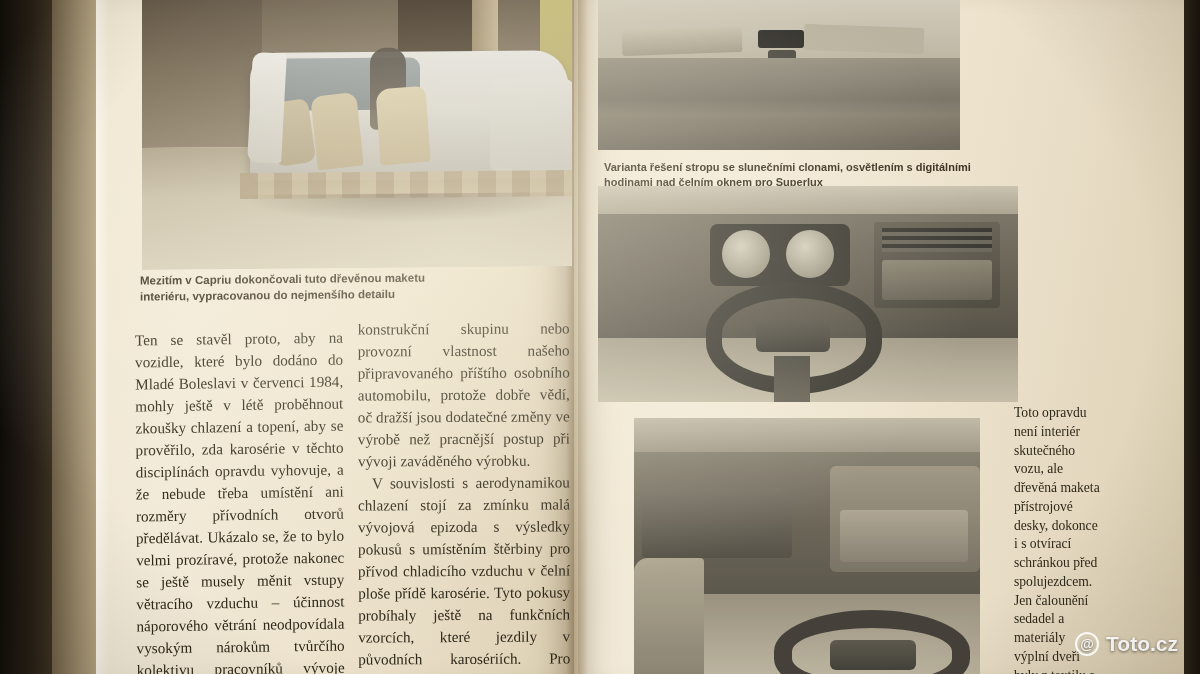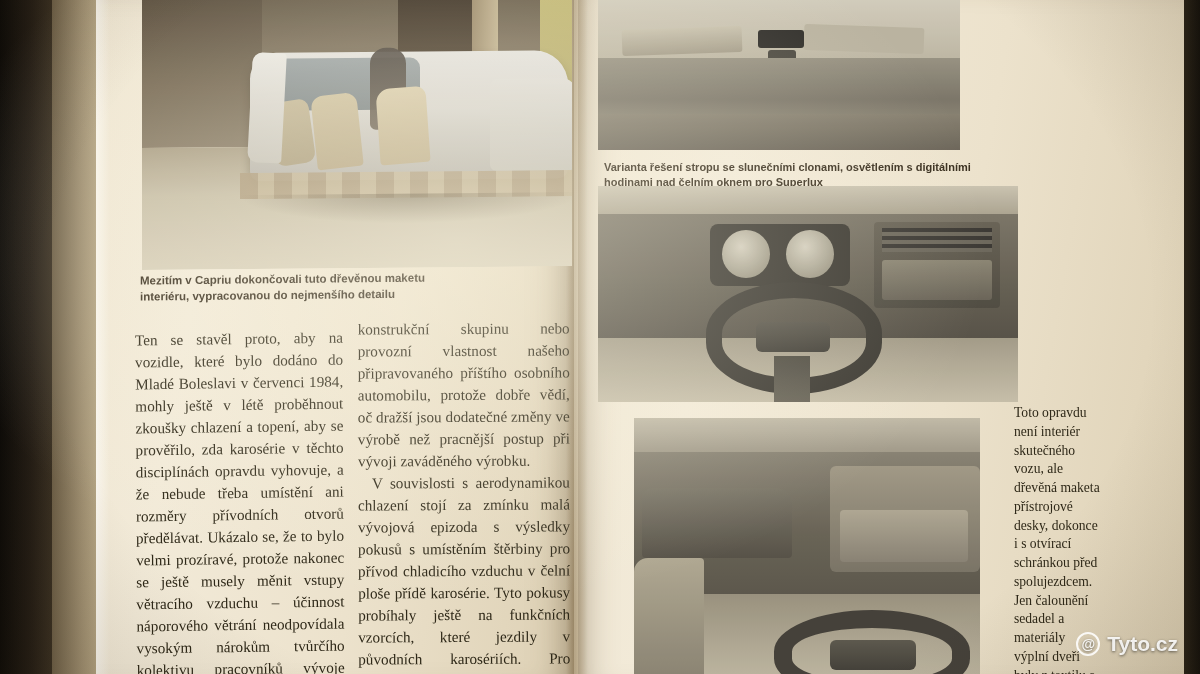--- a/index.html
+++ b/index.html
@@ -374,16 +374,16 @@
 
   <div class="side-col">
     <p>Toto opravdu není interiér skutečného vozu, ale dřevěná maketa přístrojové desky, dokonce i s otvírací schránkou před spolujezdcem. Jen čalounění sedadel a materiály výplní dveří byly z textilu a plastické kůže</p>
   </div>
 
   <div class="page-glow"></div>
   <div class="page-vignette"></div>
 
   <div class="watermark">
     <span class="wm-circle">@</span>
-    <span>Tyto.cz</span>
+    <span>Toto.cz</span>
   </div>
 
 </div>
 
 </body></html>

